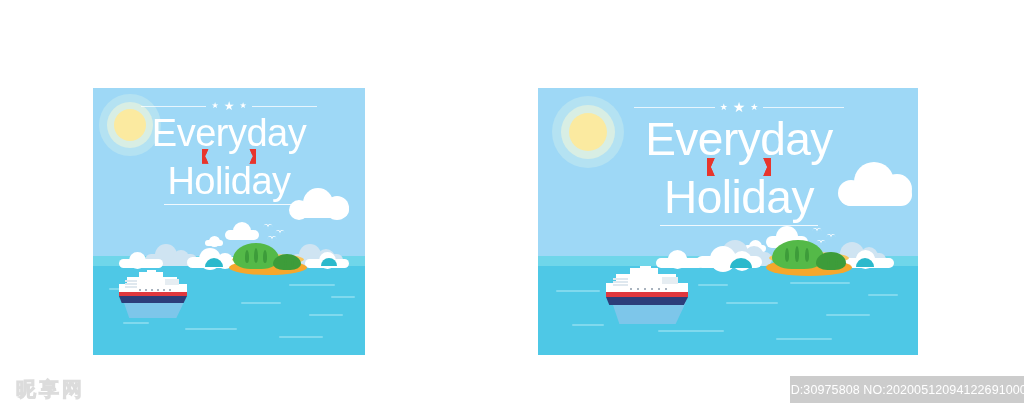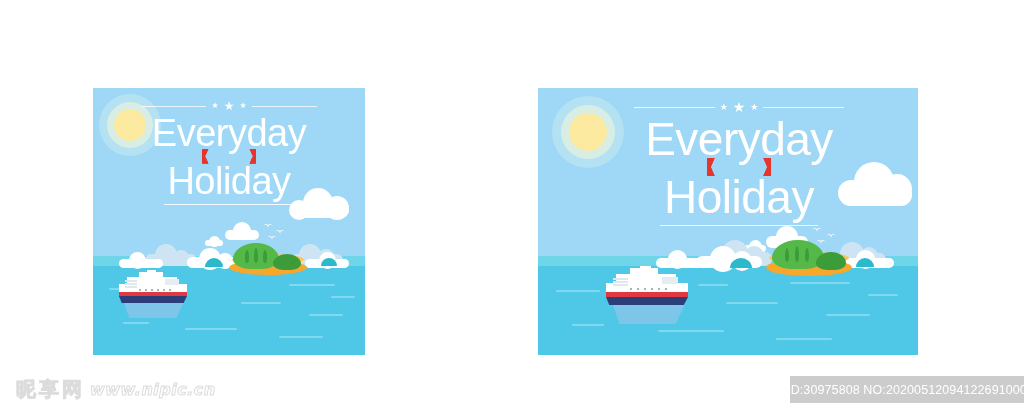--- a/index.html
+++ b/index.html
@@ -518,18 +518,17 @@
     <div class="underline" style="width:158px;margin-top:4px"></div>
   </div>
 </div>
 
 <div id="footer-watermark">
   <div class="wm-logo">
     <span>昵</span>
     <span>享</span>
     <span>网</span>
   </div>
-  <div class="wm-url">www.nipic.cn</div>
 </div>
 
 <div id="footer-id-bar">
   <span class="id-text">ID:30975808 NO:20200512094122691000</span>
 </div>
 
 </body></html>

